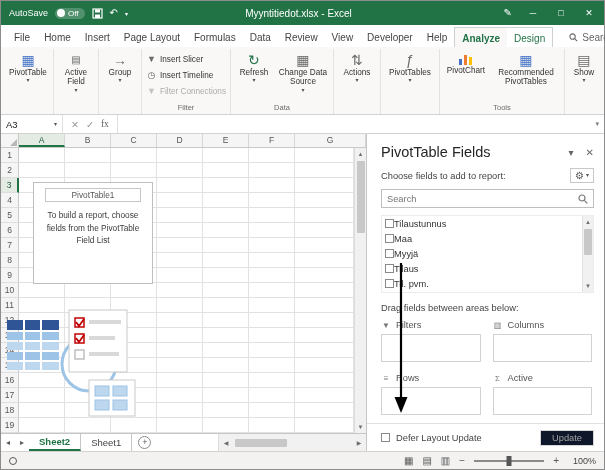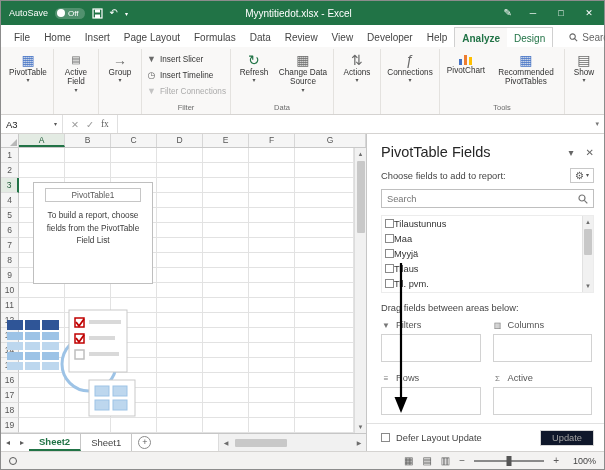--- a/index.html
+++ b/index.html
@@ -247,21 +247,21 @@
           <span>Actions</span>
           <span class="chev">▾</span>
         </div>
       </div>
       <div class="rg-label"></div>
     </div>
     <div class="rgroup">
       <div class="rg-body">
         <div class="btn-tall" style="width:54px">
           <span class="ric">ƒ</span>
-          <span>Connections</span>
+          <span>PivotTables</span>
           <span class="chev">▾</span>
         </div>
       </div>
       <div class="rg-label"></div>
     </div>
     <div class="rgroup">
       <div class="rg-body">
         <div class="btn-tall" style="width:48px">
           <svg width="15" height="14" viewBox="0 0 15 14">
             <rect x="1" y="7" width="3" height="6" fill="#4472c4"></rect>

